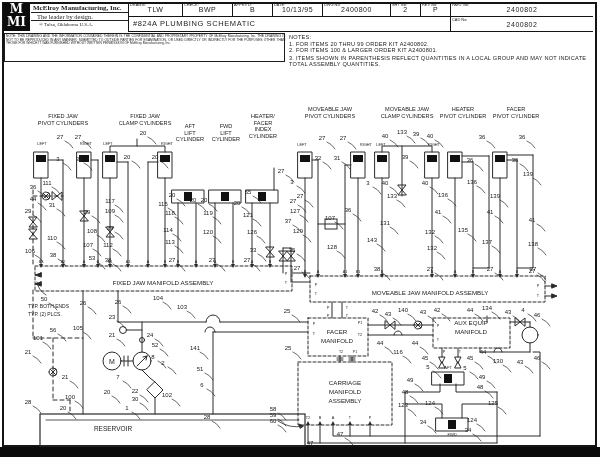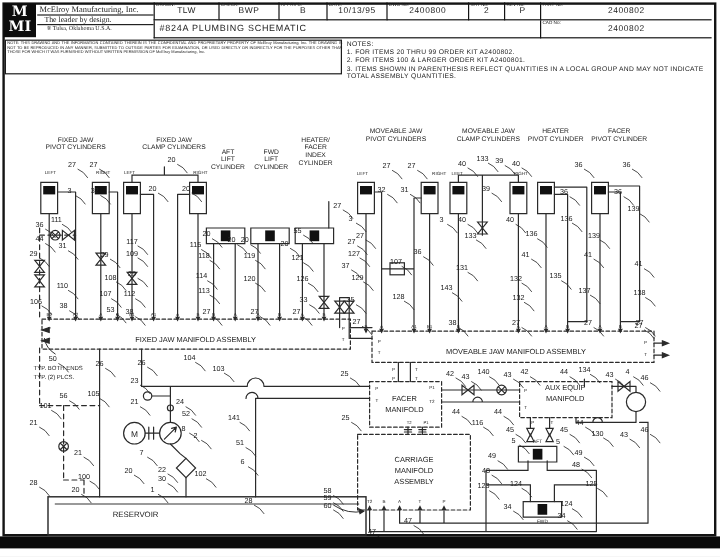--- a/index.html
+++ b/index.html
@@ -10,21 +10,21 @@
   
   .tb-row1{position:absolute;top:2px;height:15px;}
   .tb-row2{position:absolute;top:17px;height:15px;}
   .tb-cell{position:absolute;border-left:1px solid #141414;border-bottom:1px solid #141414;
            box-sizing:border-box;overflow:hidden;}
   .tb-label{position:absolute;left:1px;top:0;font-size:5px;transform:scale(.78);transform-origin:0 0;white-space:nowrap;}
   .tb-value{position:absolute;left:0;right:0;top:4px;text-align:center;font-size:7px;letter-spacing:.5px;}
   .logo-box{position:absolute;left:3px;top:3px;width:27px;height:28px;background:#0c0c0c;color:#fff;
             font-family:"DejaVu Serif",serif;font-weight:bold;text-align:center;line-height:13px;font-size:12px;}
   .company{position:absolute;left:31px;top:3px;width:97px;height:28px;font-family:"Liberation Serif",serif;}
-  .company .l1{font-size:7px;font-weight:normal;border-bottom:1px solid #222;padding:1px 1px 0 2px;white-space:nowrap;}
+  .company .l1{font-size:7px;font-weight:bold;border-bottom:1px solid #222;padding:1px 1px 0 2px;white-space:nowrap;}
   .company .l2{font-size:6.5px;border-bottom:1px solid #222;padding:0 1px 0 6px;white-space:nowrap;}
   .company .l3{font-size:5px;padding:1px 0 0 8px;white-space:nowrap;}
   .dwg-title{position:absolute;left:132px;top:19px;font-size:7.5px;letter-spacing:.6px;}
   .notice{position:absolute;left:4px;top:33px;width:281px;height:29px;border:1px solid #1c1c1c;box-sizing:border-box;}
   .notice-inner{width:182%;transform:scale(.55);transform-origin:0 0;font-size:6px;line-height:6.6px;
                 text-align:justify;padding:1px 2px;}
   .notes{position:absolute;left:289px;top:34px;width:302px;}
   .notes-inner{width:125%;transform:scale(.8);transform-origin:0 0;font-size:7px;line-height:8.6px;letter-spacing:.3px;}
   svg text{fill:#222;}
 </style>

